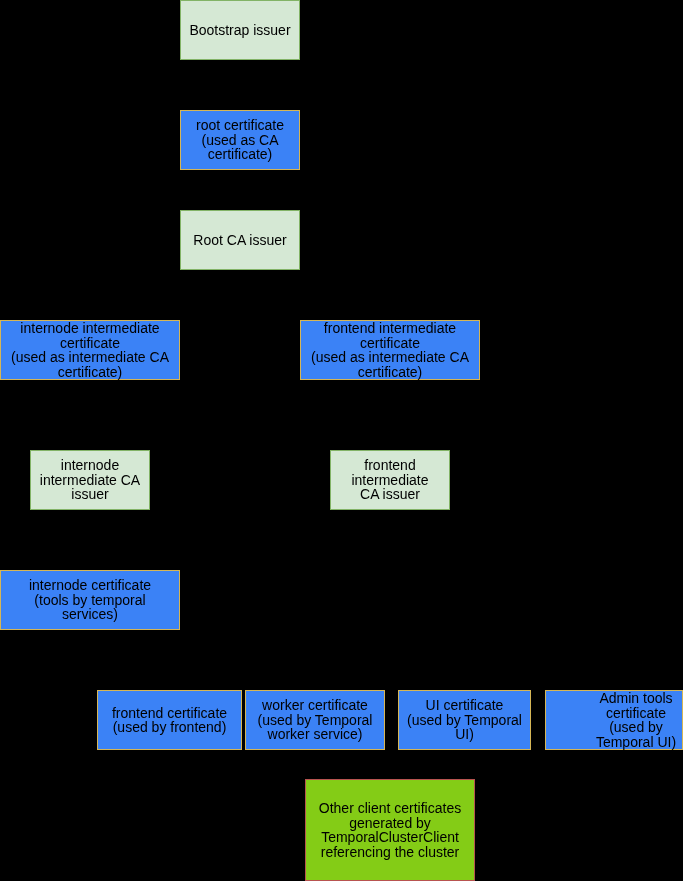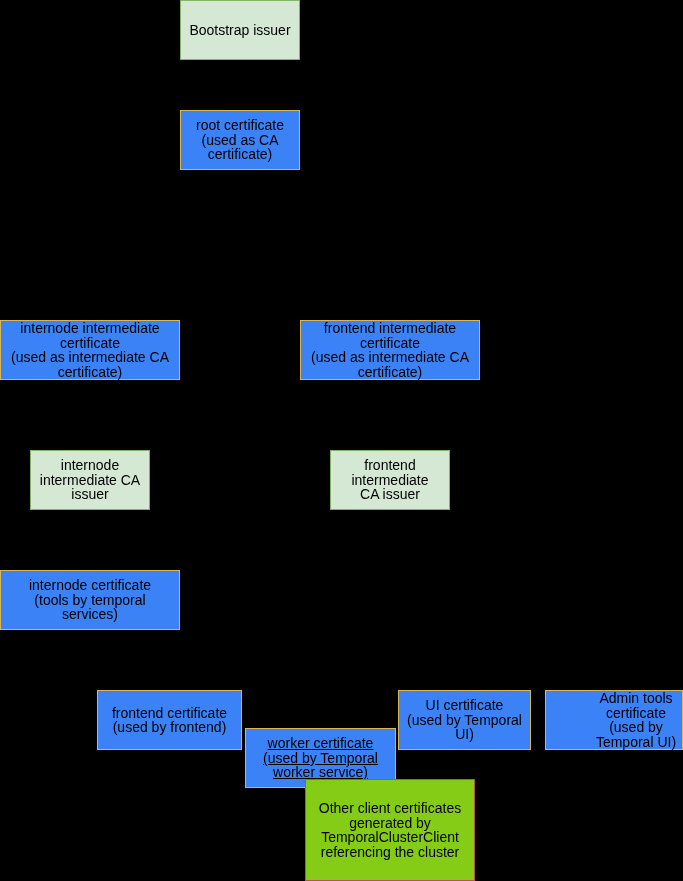--- a/index.html
+++ b/index.html
@@ -90,20 +90,23 @@
   <div class="node issuer" style="left:180px;top:0px;width:120px;height:60px;">
     <span class="node-label">Bootstrap issuer</span>
   </div>
 
   <div class="node cert" style="left:180px;top:110px;width:120px;height:60px;">
     <span class="node-label">root certificate
 (used as CA
 certificate)</span>
   </div>
 
+  <div class="node issuer" style="left:180px;top:210px;width:120px;height:60px;">
+    <span class="node-label">Root CA issuer</span>
+  </div>
 
   <div class="node cert" style="left:0px;top:320px;width:180px;height:60px;">
     <span class="node-label">internode intermediate certificate
 (used as intermediate CA
 certificate)</span>
   </div>
 
   <div class="node cert" style="left:300px;top:320px;width:180px;height:60px;">
     <span class="node-label">frontend intermediate certificate
 (used as intermediate CA
@@ -124,21 +127,21 @@
   <div class="node cert" style="left:0px;top:570px;width:180px;height:60px;">
     <span class="node-label">internode certificate
 (tools by temporal services)</span>
   </div>
 
   <div class="node cert" style="left:97px;top:690px;width:145px;height:60px;">
     <span class="node-label">frontend certificate
 (used by frontend)</span>
   </div>
 
-  <div class="node cert" style="left:245px;top:728px;width:151px;height:60px;text-decoration:underline;">
+  <div class="node cert" style="left:245px;top:690px;width:140px;height:60px;">
     <span class="node-label">worker certificate
 (used by Temporal
 worker service)</span>
   </div>
 
   <div class="node cert" style="left:398px;top:690px;width:133px;height:60px;">
     <span class="node-label">UI certificate
 (used by Temporal UI)</span>
   </div>
 

